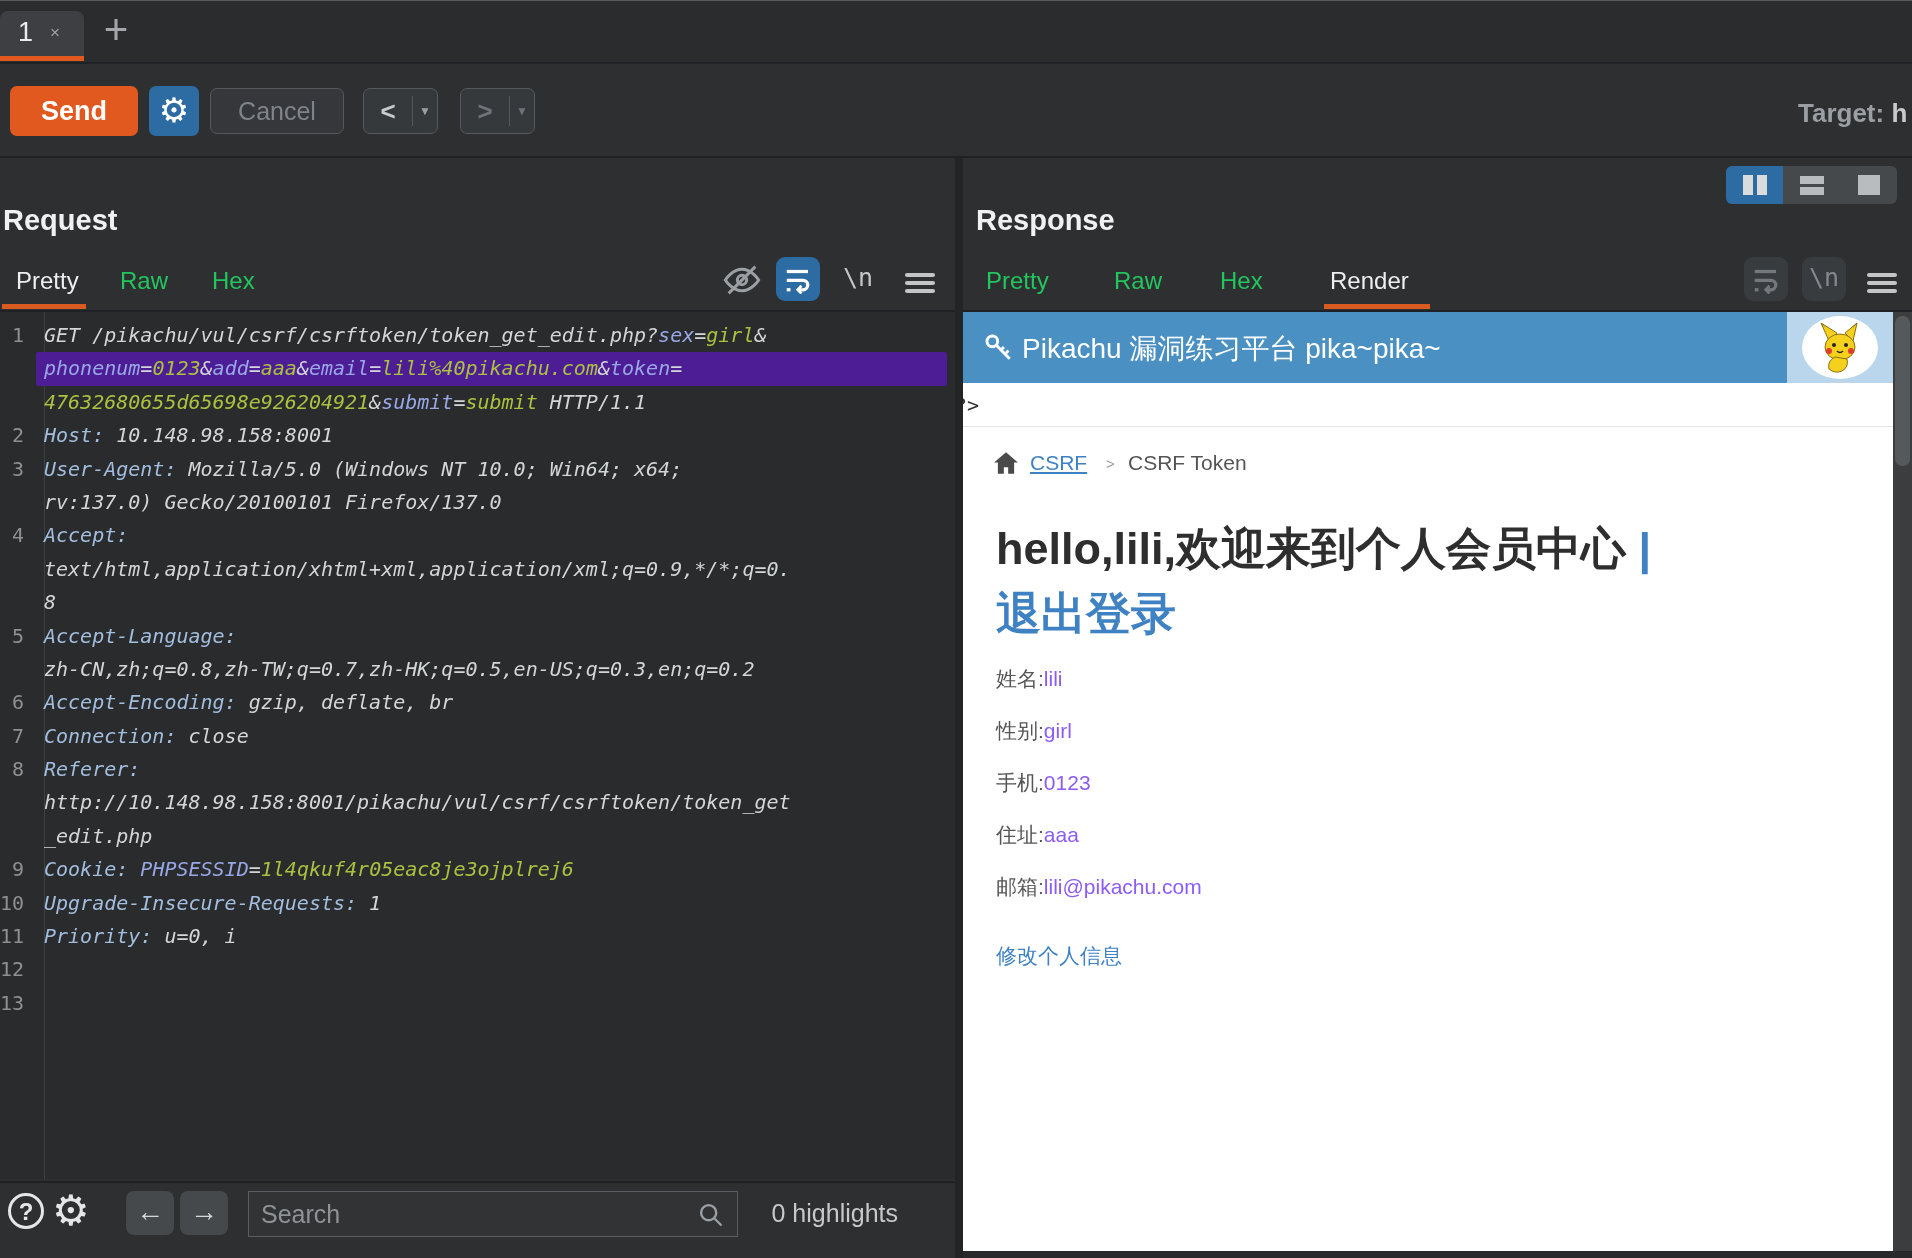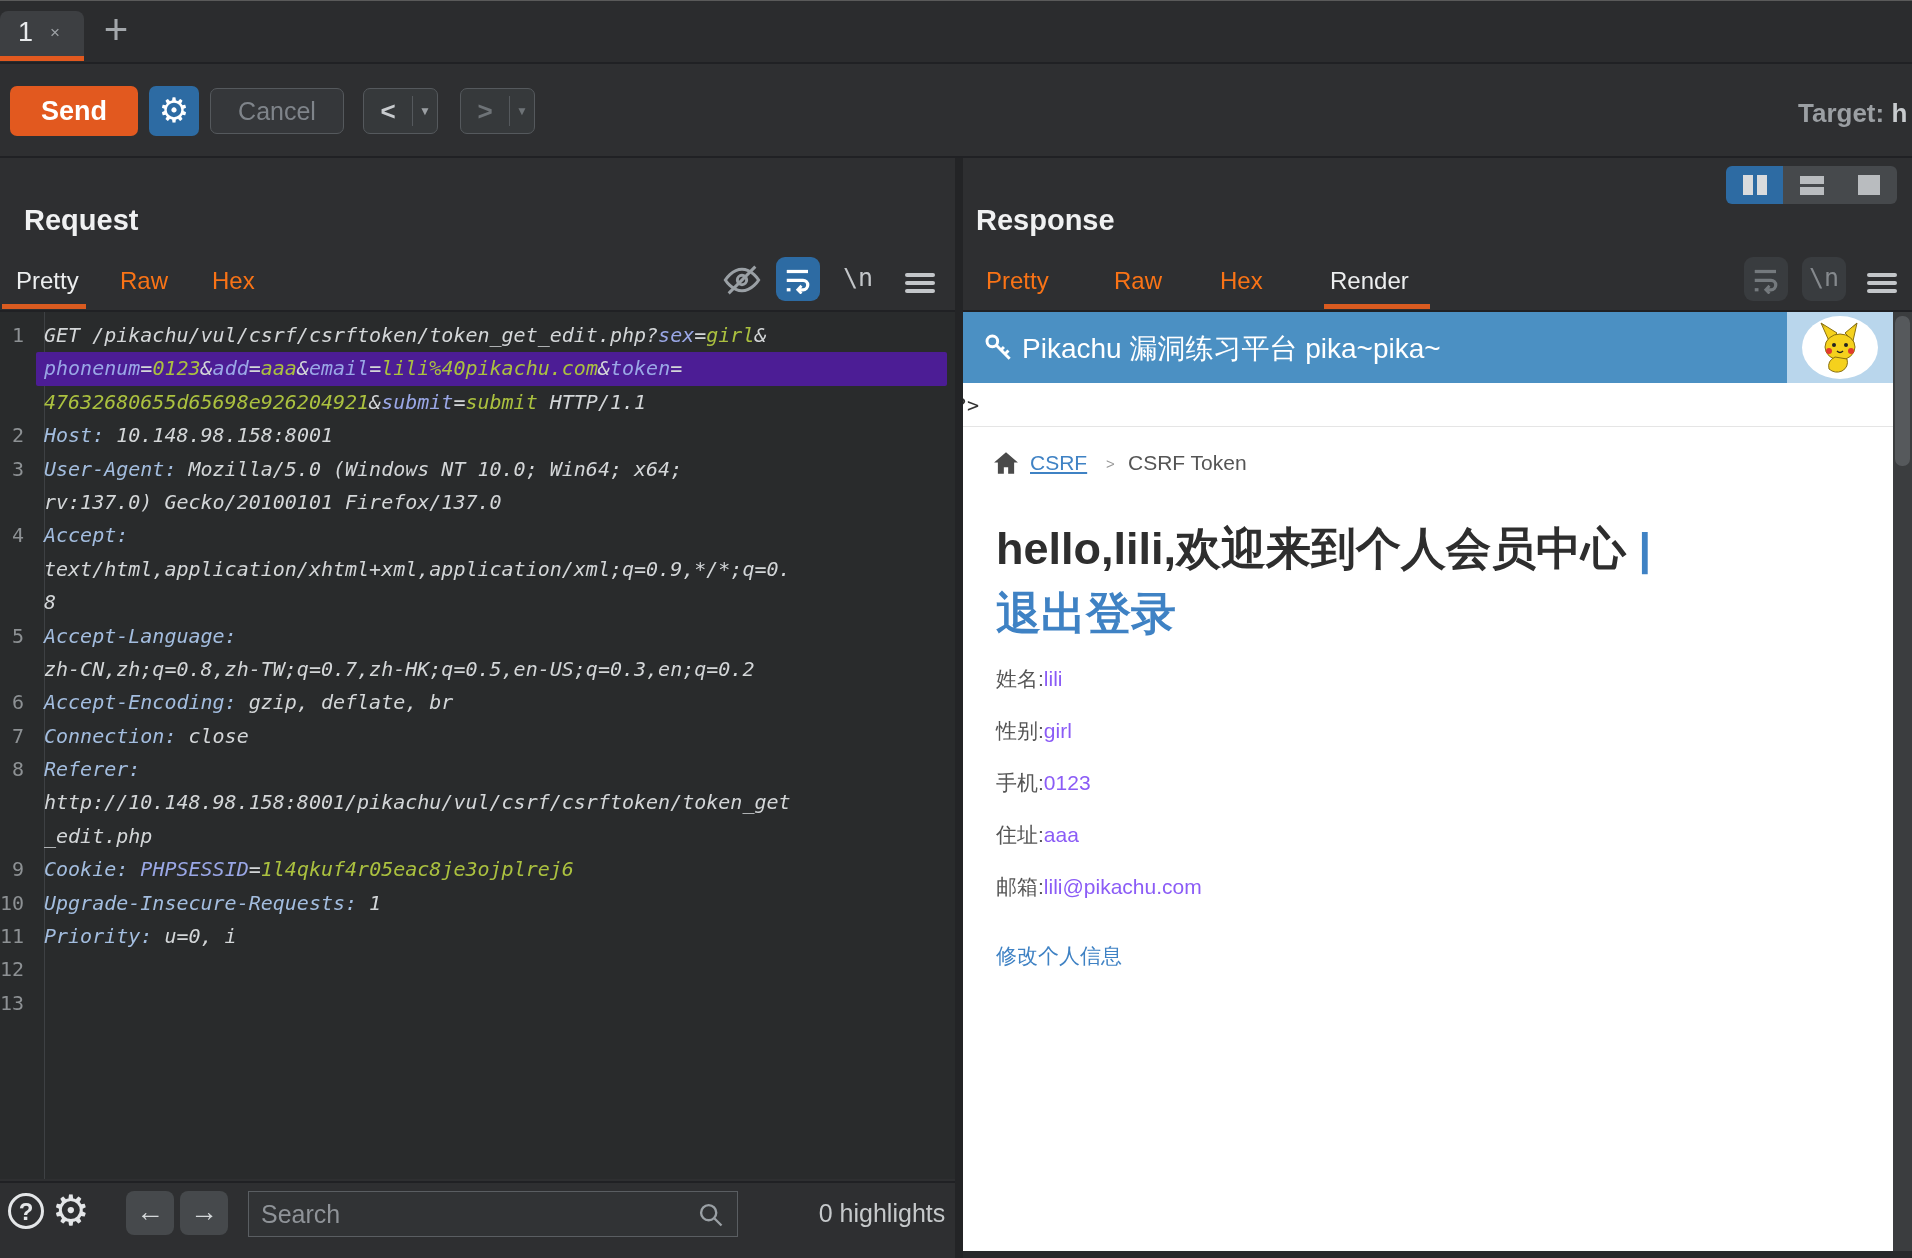--- a/index.html
+++ b/index.html
@@ -25,21 +25,21 @@
   #prev-btn { left:363px; } #prev-btn .chev{ color:#c8cbce; } #prev-btn .drop{ color:#9b9fa3; }
   #next-btn { left:460px; } #next-btn .chev{ color:#6e7377; } #next-btn .drop{ color:#6e7377; }
   .target-wrap { position:absolute; left:1798px; top:97px; width:114px; height:34px; overflow:hidden; white-space:nowrap; font-size:26px; }
   .target-wrap .tl { color:#9b9fa3; font-weight:bold; }
   .target-wrap .tv { color:#c8cbce; font-weight:bold; }
   .toolbar-div { position:absolute; left:0; top:155px; width:1912px; height:2px; background:#202124; }
 
   
   .panel-divider { position:absolute; left:955px; top:157px; width:8px; height:1101px; background:#232426; }
   .panel-title { position:absolute; font-size:29px; font-weight:bold; color:#f0f1f2; }
-  .msg-tab { position:absolute; top:266px; font-size:24px; color:#f97316; }
+  .msg-tab { position:absolute; top:266px; font-size:24px; color:#22c55e; }
   .msg-tab.active { color:#eceeef; }
   .tab-underline { position:absolute; top:303px; height:5px; background:#d95b20; }
   .tabs-div { position:absolute; top:309px; height:2px; background:#202124; }
 
   
   .sq-icon { position:absolute; width:44px; height:44px; border-radius:9px; top:256px; text-align:center; }
   .sq-icon.blue { background:#2d6ba3; }
   .sq-icon.gray { background:#393c3f; }
   .nl-glyph { font-family:"DejaVu Sans Mono", monospace; font-size:25px; line-height:42px; }
   .nl-light { color:#c3c6c9; } .nl-dim { color:#85898d; }
@@ -59,21 +59,21 @@
   
   .statusbar { position:absolute; left:0; top:1180px; width:955px; height:78px; background:#2e2f31; border-top:2px solid #202124; }
   .q-circle { position:absolute; left:8px; top:1192px; width:36px; height:36px; border:3px solid #e4e6e8; border-radius:50%; color:#e4e6e8; font-size:24px; font-weight:bold; text-align:center; line-height:32px; }
   .gear-bottom { position:absolute; left:52px; top:1185px; font-size:42px; color:#e4e6e8; }
   .nav-btn { position:absolute; top:1190px; width:48px; height:44px; background:#46494c; border-radius:8px; color:#d5d8da; font-size:28px; text-align:center; line-height:42px; }
   #nav-back { left:126px; } #nav-fwd { left:180px; }
   .search-box { position:absolute; left:248px; top:1190px; width:490px; height:46px; background:#313335; border:1px solid #5a5e62; }
   .search-box input { position:absolute; left:12px; top:0; width:420px; height:44px; background:transparent; border:none; outline:none; color:#cfd2d4; font-size:25px; font-family:"Liberation Sans", sans-serif; }
   .search-box input::placeholder { color:#8f9398; }
   .search-mag { position:absolute; right:12px; top:9px; }
-  .highlights { position:absolute; left:801px; top:1198px; width:162px; text-align:center; font-size:25px; color:#c6c9cb; }
+  .highlights { position:absolute; left:736px; top:1198px; width:162px; text-align:right; font-size:25px; color:#c6c9cb; }
 
   
   .layout-group { position:absolute; left:1726px; top:165px; height:38px; display:flex; }
   .layout-btn { width:57px; height:38px; background:#46494c; display:flex; align-items:center; justify-content:center; gap:4px; }
   .layout-btn.first { border-radius:6px 0 0 6px; } .layout-btn.last { border-radius:0 6px 6px 0; }
   .layout-btn.sel { background:#2d6ba3; }
   .lb-vbar { width:10px; height:20px; background:#d9dbdd; }
   .lb-hbars { display:flex; flex-direction:column; gap:3px; } .lb-hbars i { display:block; width:24px; height:8px; background:#b9bcbf; }
   .lb-sq { width:22px; height:20px; background:#b9bcbf; }
 
@@ -131,21 +131,21 @@
     <span class="chev">&gt;</span>
     <span class="vdiv"></span>
     <span class="drop">▼</span>
   </div>
   <div class="target-wrap">
     <span class="tl">Target:</span>
     <span class="tv">h</span>
   </div>
   <div class="toolbar-div"></div>
 
-  <div class="panel-title" style="left:24px; top:203px;text-align:center;">Request</div>
+  <div class="panel-title" style="left:3px; top:203px;text-align:center;">Request</div>
 
   <div class="msg-tab active" style="left:16px;">Pretty</div>
   <div class="msg-tab" style="left:120px;">Raw</div>
   <div class="msg-tab" style="left:212px;">Hex</div>
   <div class="tab-underline" style="left:2px; width:84px;"></div>
 
   <div style="position:absolute; left:722px; top:262px;">
     <svg width="40" height="34" viewBox="0 0 24 20">
       <path d="M2 10s4-6.5 10-6.5S22 10 22 10s-4 6.5-10 6.5S2 10 2 10z" fill="none" stroke="#9aa0a5" stroke-width="1.8"></path>
       <circle cx="12" cy="10" r="2.8" fill="none" stroke="#9aa0a5" stroke-width="1.8"></circle>

